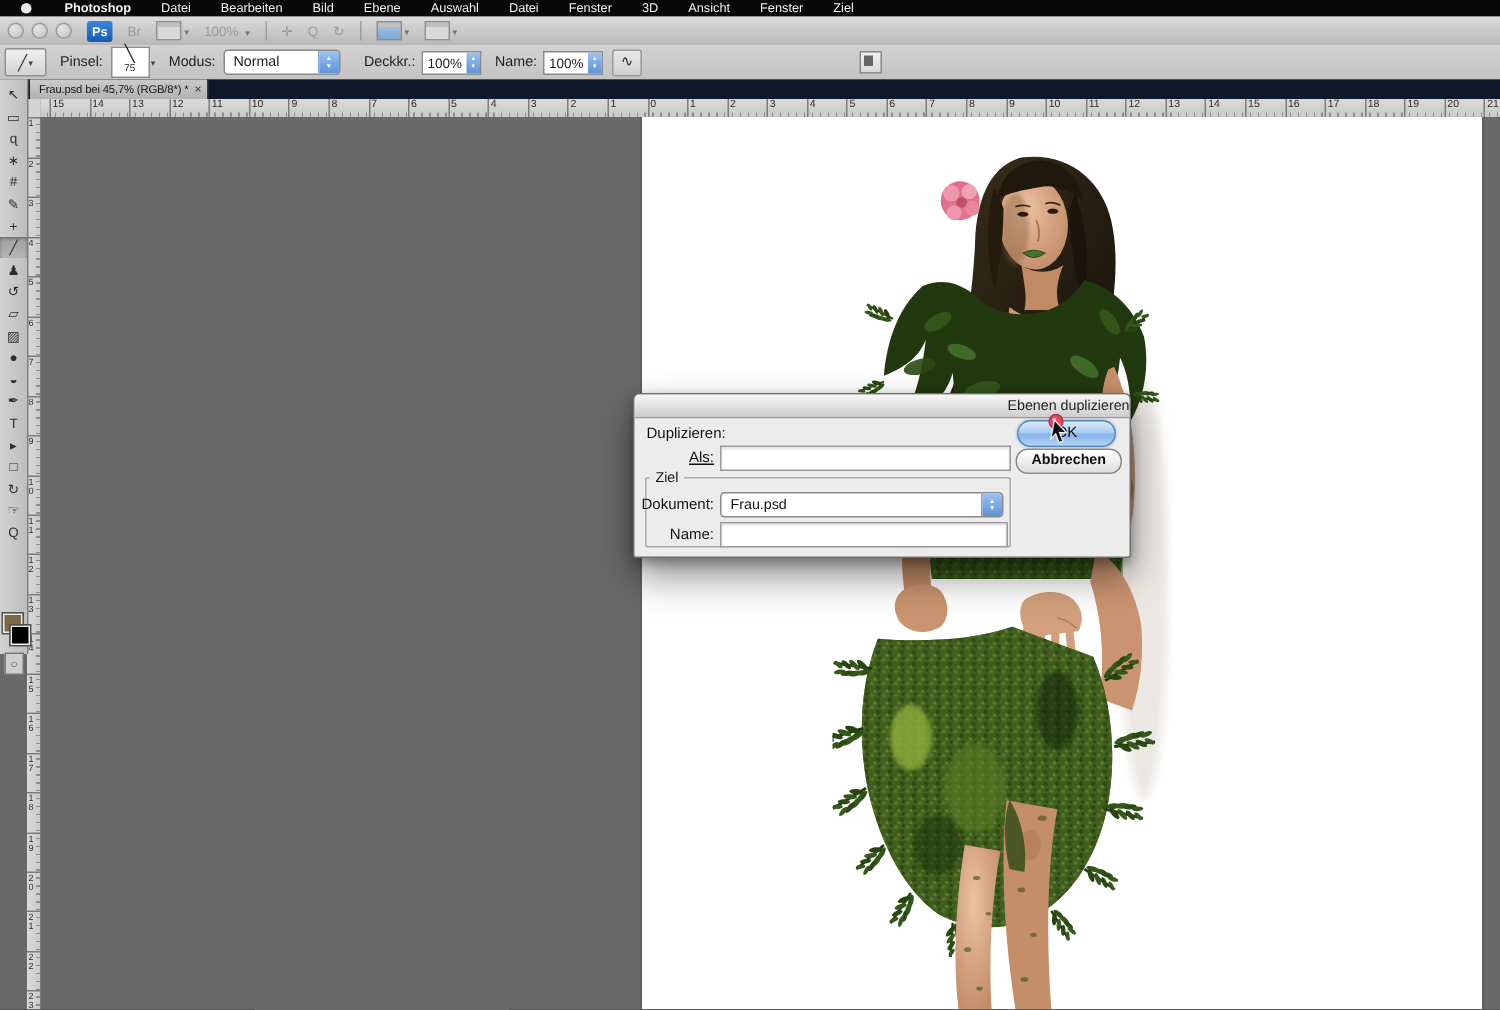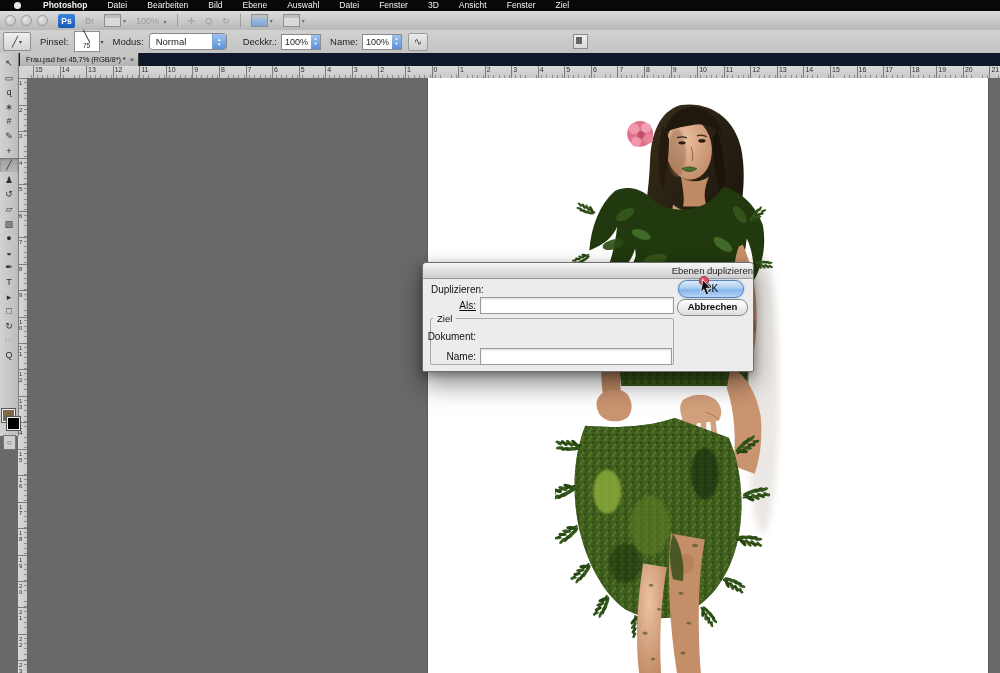--- a/index.html
+++ b/index.html
@@ -494,20 +494,27 @@
   <div id="dialog" class="z50">
     <div id="dialog-title">Ebenen duplizieren</div>
     <span class="dlg-label" style="left:8px;top:21px;">Duplizieren:</span>
     <span class="dlg-label right-lab" style="left:0;top:37px;text-decoration:underline;">Als:</span>
     <input class="dlg-input" style="left: 57px; top: 34px; width: 188px;" value="">
     <div id="ok-btn">OK</div>
     <div id="cancel-btn">Abbrechen</div>
     <div id="ziel-box"></div>
     <span id="ziel-legend">Ziel</span>
     <span class="dlg-label right-lab" style="left:0;top:68px;">Dokument:</span>
+    <div id="dok-select">
+      <span class="val">Frau.psd</span>
+      <span class="stepper">
+          <span>▴</span>
+          <span>▾</span>
+        </span>
+    </div>
     <span class="dlg-label right-lab" style="left:0;top:88px;">Name:</span>
     <input class="dlg-input" style="left: 57px; top: 85px; width: 186px;" value="">
   </div>
 
   <svg id="cursor" viewBox="0 0 24 26">
     <circle cx="10" cy="9" r="4.6" fill="#dd4f62" stroke="#a83648" stroke-width="1"></circle>
     <circle cx="8.8" cy="7.8" r="1.3" fill="#f2a0ab"></circle>
     <path d="M9 8 L17 16.5 L12.3 16.2 L14.6 22 L12 23 L9.8 17.2 L6.5 20.8 Z" fill="#101010" stroke="#f5f5f5" stroke-width=".8"></path>
   </svg>
 

